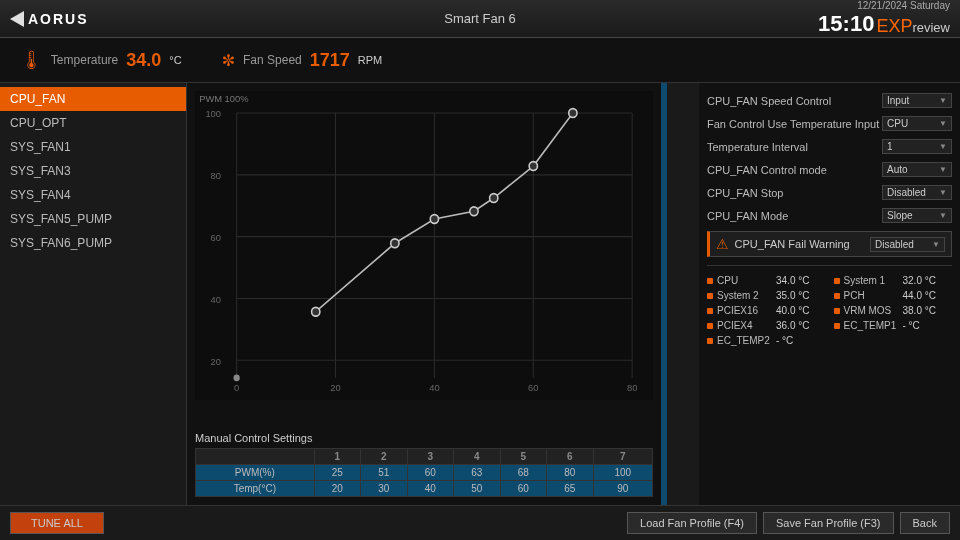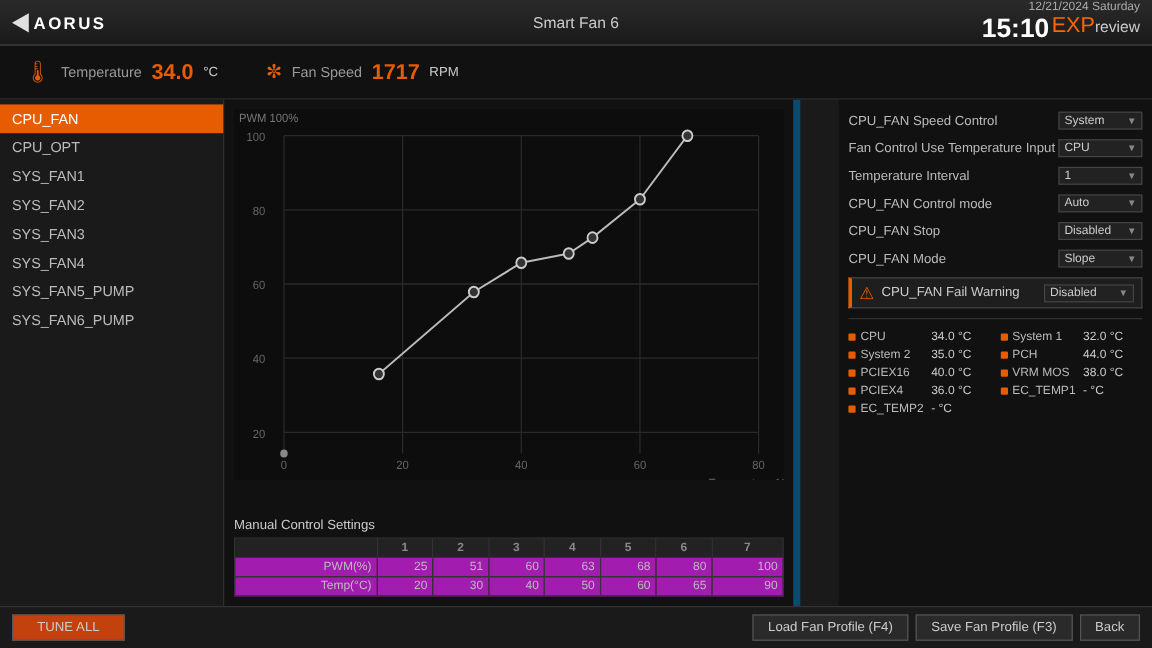--- a/index.html
+++ b/index.html
@@ -151,22 +151,21 @@
       border: 1px solid #333;
       padding: 2px 4px;
       text-align: center;
       color: #bbb;
     }
     .settings-table th {
       background: #222;
       color: #888;
     }
     .settings-table td {
-      background: #a21caf;
-      text-align: right;
+      background: #0c4a6e;
     }
 
     
     #right-panel {
       flex: 1;
       background: #111;
       padding: 8px;
       display: flex;
       flex-direction: column;
       gap: 4px;
@@ -296,21 +295,21 @@
 <div id="header">
   <div id="logo">
     <span class="logo-triangle"></span>
     <span class="logo-text">AORUS</span>
   </div>
   <div id="app-title">Smart Fan 6</div>
   <div style="display:flex;flex-direction:column;align-items:flex-end;gap:0">
     <div style="font-size:10px;color:#aaa;">
       <span>12/21/2024</span>&nbsp;<span>Saturday</span>
     </div>
-    <div style="display:flex;align-items:flex-start;gap:2px">
+    <div style="display:flex;align-items:flex-end;gap:2px">
       <span class="time" style="font-size:22px;font-weight:bold;color:#fff;">15:10</span>
       <div style="display:flex;align-items:baseline">
         <span id="exp-badge" style="color:#ff6600;font-size:18px;font-weight:normal;">EXP</span>
         <span style="color:#ccc;font-size:13px;">review</span>
       </div>
     </div>
   </div>
 </div>
 
 <div id="status-bar">
@@ -327,21 +326,20 @@
     <span class="status-unit">RPM</span>
   </div>
 </div>
 
 <div id="main">
 
   <div id="sidebar">
   <div class="sidebar-item active">CPU_FAN</div>
       <div class="sidebar-item">CPU_OPT</div>
       <div class="sidebar-item">SYS_FAN1</div>
-      <div class="sidebar-item">SYS_FAN2</div>
       <div class="sidebar-item">SYS_FAN3</div>
       <div class="sidebar-item">SYS_FAN4</div>
       <div class="sidebar-item">SYS_FAN5_PUMP</div>
       <div class="sidebar-item">SYS_FAN6_PUMP</div>
     </div>
 
   <div id="chart-area">
     <div id="chart-container">
       <svg id="fan-chart" viewBox="0 0 440 280" preserveAspectRatio="none">
 
@@ -426,21 +424,21 @@
             </tr>
           </tbody>
       </table>
     </div>
   </div>
 
   <div id="right-panel">
     <div class="control-row">
       <span class="control-label">CPU_FAN Speed Control</span>
       <div class="control-value">
-        <span>System</span>
+        <span>Input</span>
         <span class="dropdown-arrow">▼</span>
       </div>
     </div>
     <div class="control-row">
       <span class="control-label">Fan Control Use Temperature Input</span>
       <div class="control-value">
         <span>CPU</span>
         <span class="dropdown-arrow">▼</span>
       </div>
     </div>

